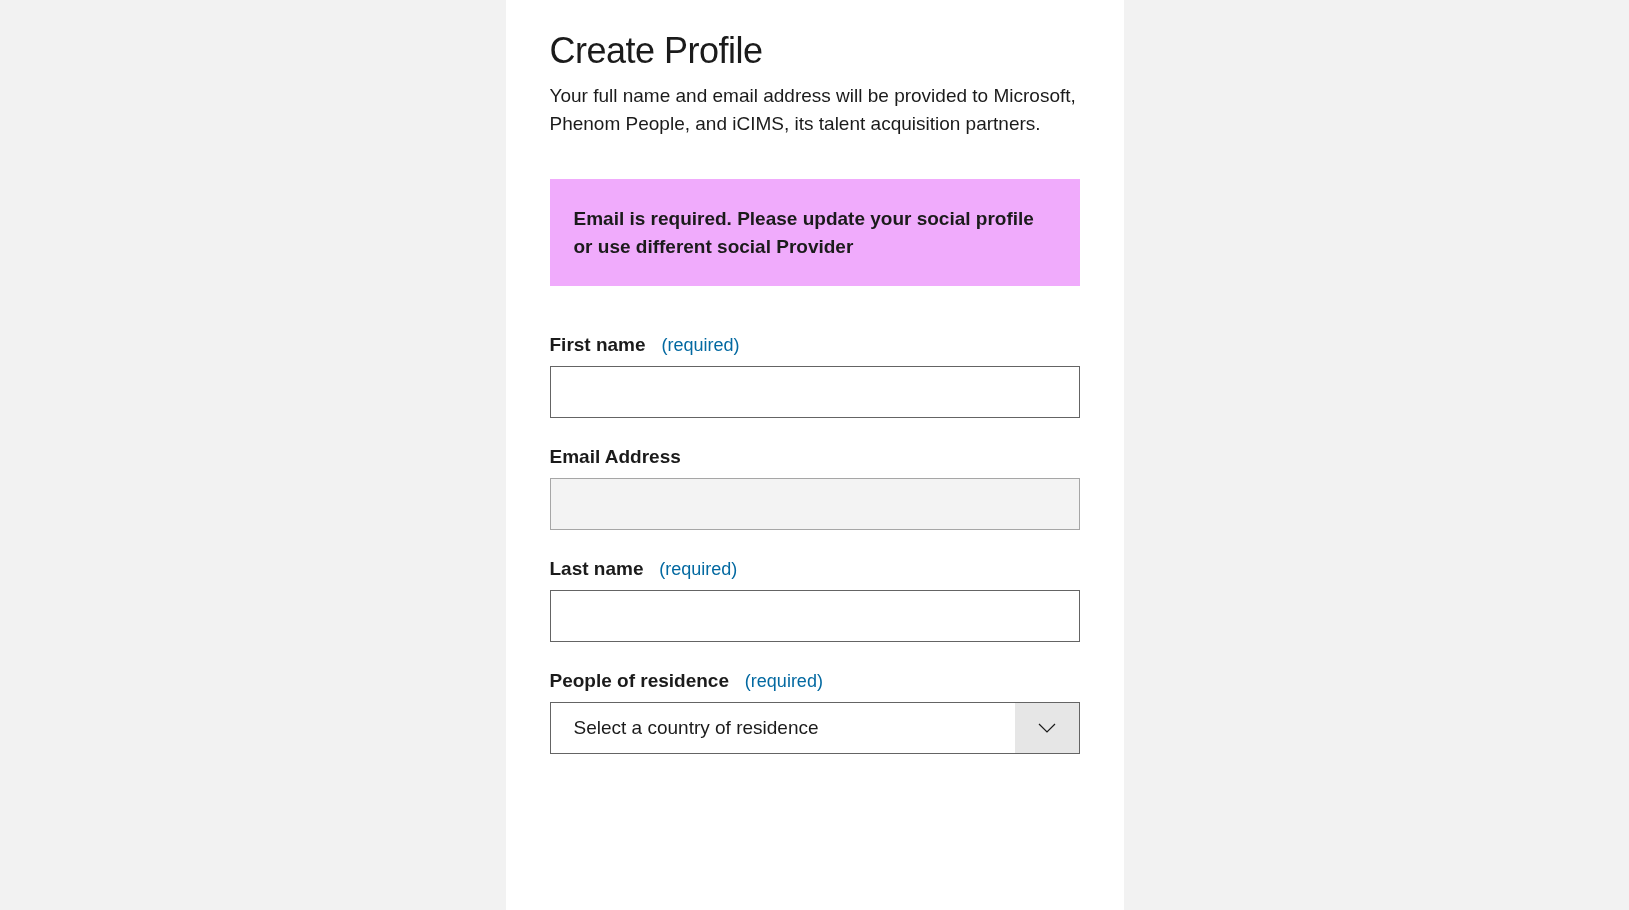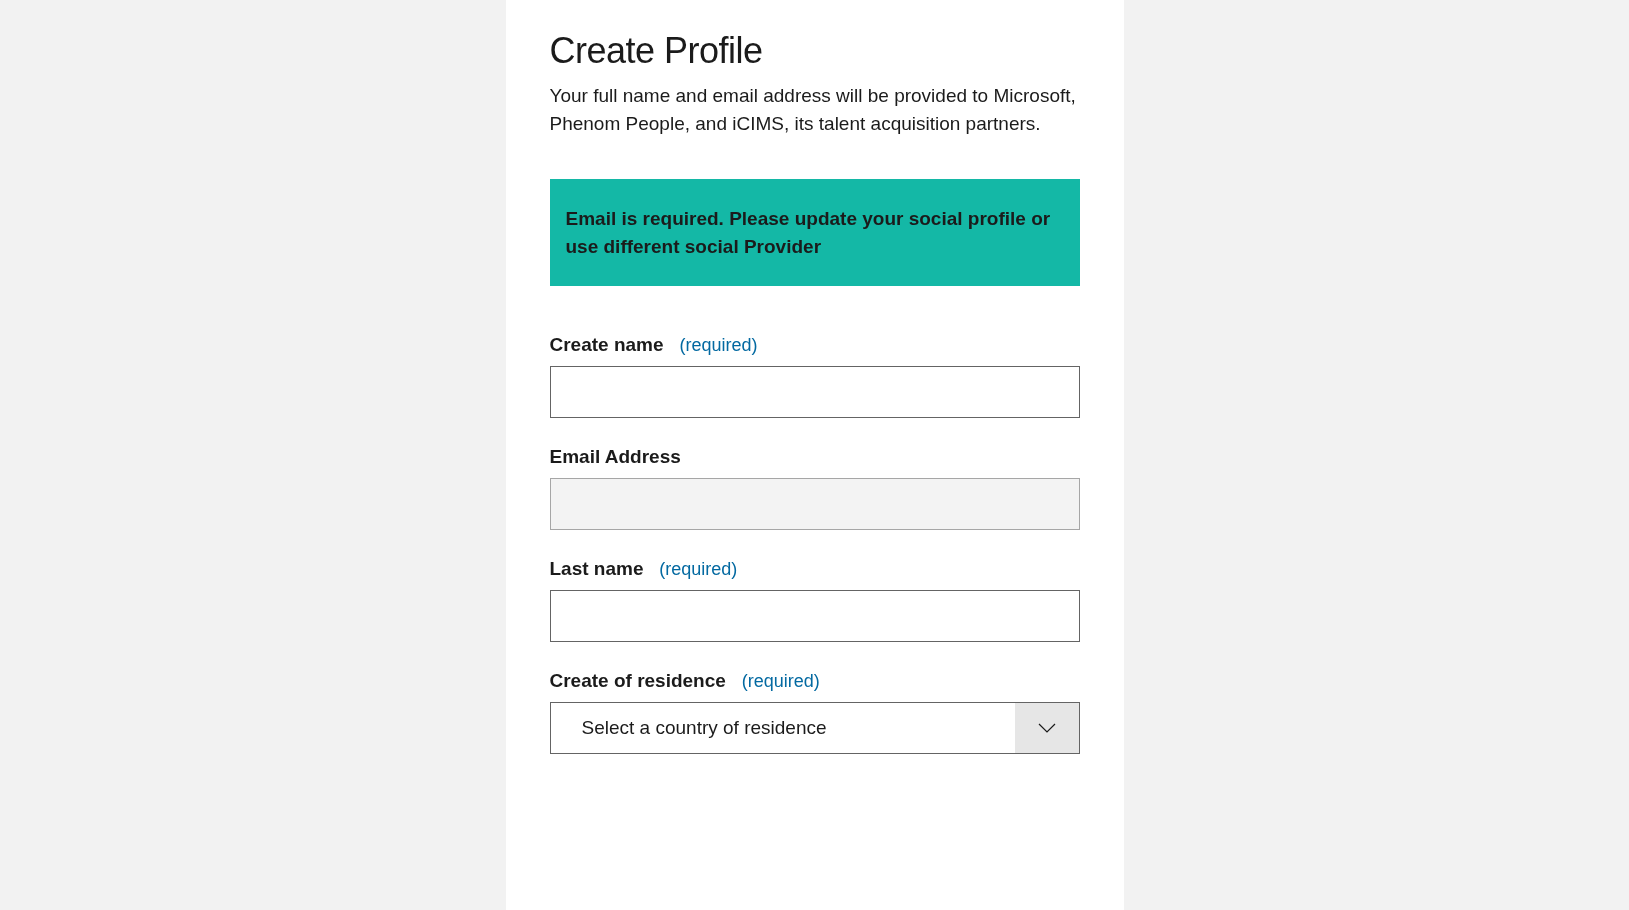--- a/index.html
+++ b/index.html
@@ -29,22 +29,22 @@
       letter-spacing: -0.5px;
     }
     .page-description {
       font-size: 19px;
       color: #1b1b1b;
       line-height: 1.45;
       margin-bottom: 42px;
       font-weight: 400;
     }
     .alert-box {
-      background-color: #14b8a6;
-      padding: 26px 16px;
+      background-color: #f0abfc;
+      padding: 26px 24px;
       margin-bottom: 48px;
     }
     .alert-text {
       font-size: 19px;
       font-weight: 600;
       color: #1b1b1b;
       line-height: 1.45;
     }
     .form-group {
       margin-bottom: 28px;
@@ -78,21 +78,21 @@
       position: relative;
       width: 100%;
       height: 52px;
       border: 1px solid #646464;
       display: flex;
       align-items: center;
       background-color: #ffffff;
     }
     .select-value {
       flex: 1;
-      padding: 0 31px;
+      padding: 0 23px;
       font-size: 19px;
       color: #1b1b1b;
     }
     .select-chevron {
       width: 64px;
       height: 100%;
       background-color: #e6e6e6;
       display: flex;
       align-items: center;
       justify-content: center;
@@ -108,21 +108,21 @@
 <div class="container">
   <h1 class="page-title">Create Profile</h1>
   <p class="page-description">Your full name and email address will be provided to Microsoft, Phenom People, and iCIMS, its talent acquisition partners.</p>
 
   <div class="alert-box">
     <p class="alert-text">Email is required. Please update your social profile or use different social Provider</p>
   </div>
 
   <div class="form-group">
     <label class="form-label">
-      <span>Create name</span>
+      <span>First name</span>
       <span>&nbsp;&nbsp;</span><span class="required-text">(required)</span>
     </label>
     <input type="text" class="form-input" value="" style="">
   </div>
 
   <div class="form-group">
     <label class="form-label">
       <span>Email Address</span>
     </label>
     <input type="text" class="form-input disabled" disabled="" value="" style="">
@@ -131,21 +131,21 @@
   <div class="form-group">
     <label class="form-label">
       <span>Last name</span>
       <span>&nbsp;&nbsp;</span><span class="required-text">(required)</span>
     </label>
     <input type="text" class="form-input" value="" style="">
   </div>
 
   <div class="form-group">
     <label class="form-label">
-      <span>Create of residence</span>
+      <span>People of residence</span>
       <span>&nbsp;&nbsp;</span><span class="required-text">(required)</span>
     </label>
     <div class="select-wrapper">
       <span class="select-value">Select a country of residence</span>
       <span class="select-chevron">
         <svg class="chevron-svg" viewBox="0 0 18 10" fill="none">
           <path d="M1 1 L9 9 L17 1" stroke="#1b1b1b" stroke-width="1.2" fill="none"></path>
         </svg>
       </span>
     </div>

